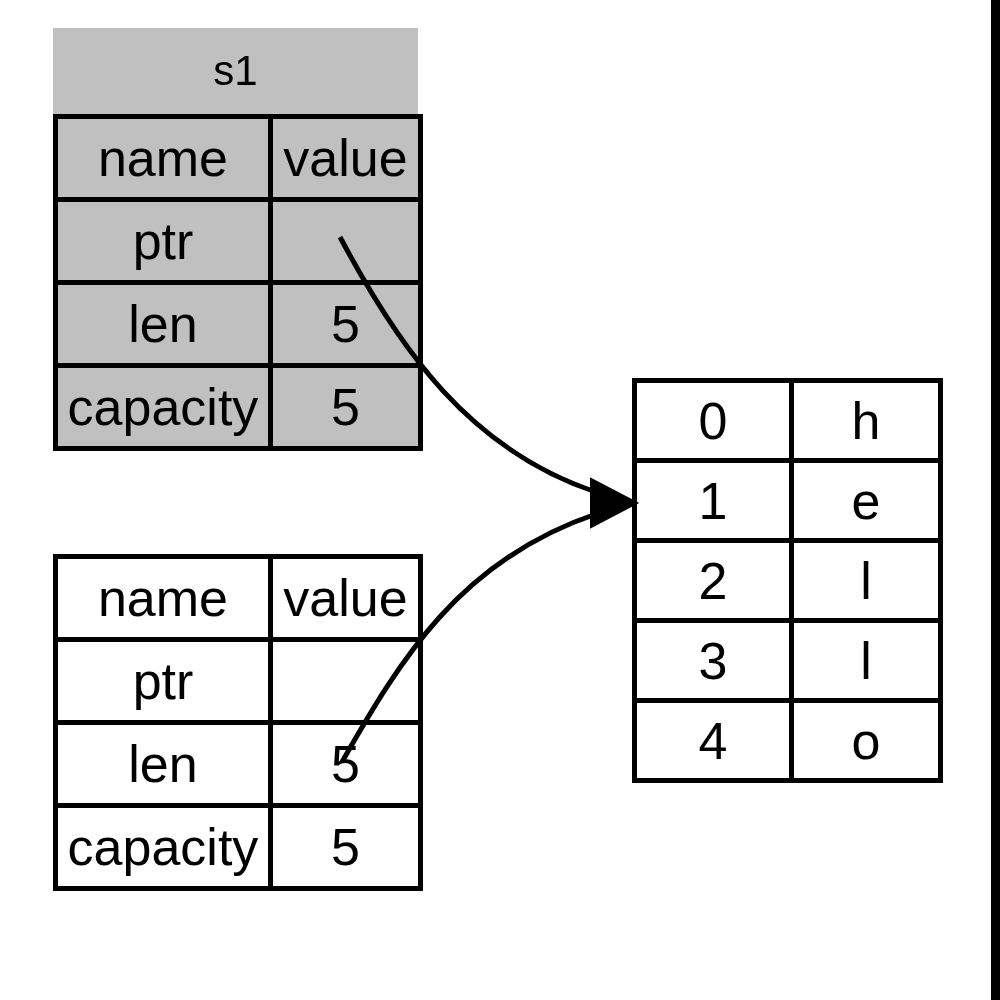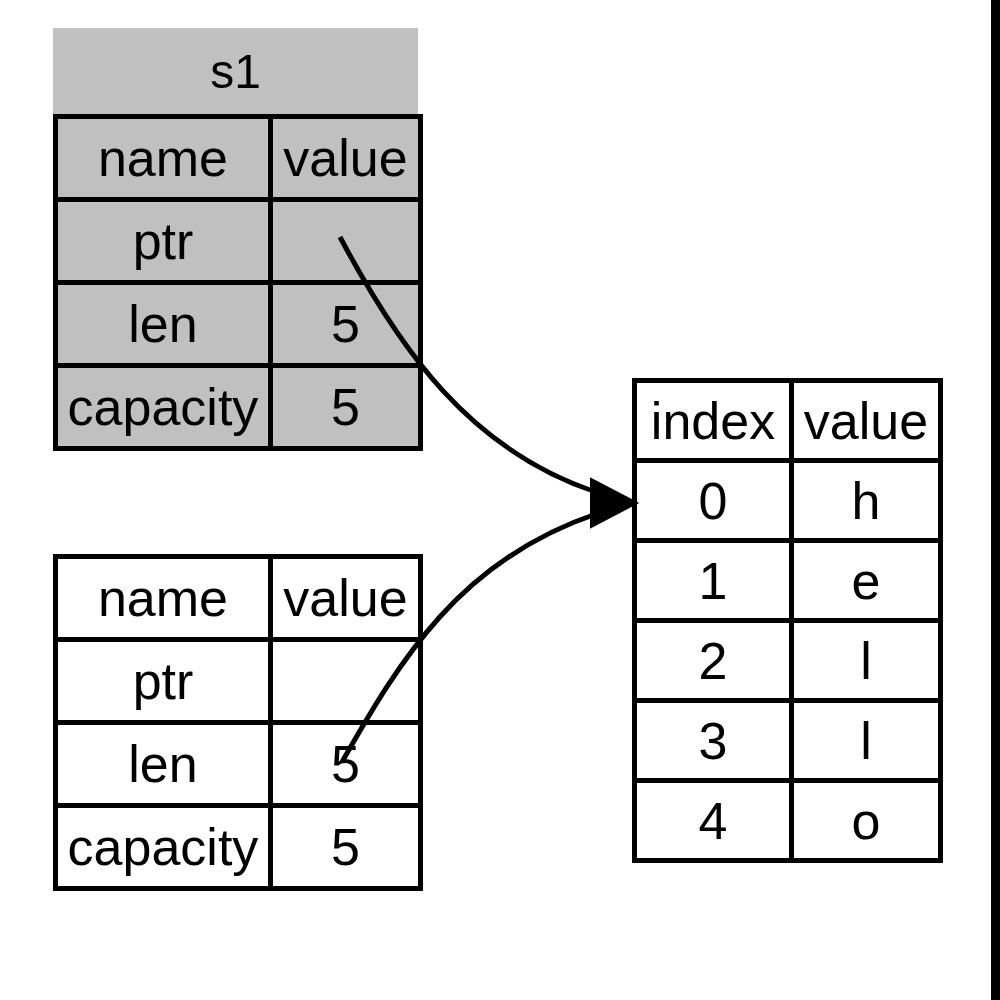--- a/index.html
+++ b/index.html
@@ -12,21 +12,21 @@
     overflow: hidden;
     font-family: "Liberation Sans", sans-serif;
     color: #000000;
   }
   .struct-block { position: absolute; }
   .block-title {
     height: 86px;
     display: flex;
     align-items: center;
     justify-content: center;
-    font-size: 48px;
+    font-size: 42px;
   }
   table { border-collapse: collapse; table-layout: fixed; }
   td {
     border: 5px solid #000000;
     text-align: center;
     vertical-align: middle;
     font-size: 52px;
     padding: 0;
     white-space: nowrap;
     overflow: visible;
@@ -105,24 +105,20 @@
           <td class="col-value">5</td>
         </tr>
       </tbody>
     </table>
   </div>
 
   <div class="heap-block">
     <table class="heap-table">
       <tbody>
         <tr>
-          <td class="col-index">index</td>
-          <td class="col-value">value</td>
-        </tr>
-        <tr>
           <td class="col-index">0</td>
           <td class="col-value">h</td>
         </tr>
         <tr>
           <td class="col-index">1</td>
           <td class="col-value">e</td>
         </tr>
         <tr>
           <td class="col-index">2</td>
           <td class="col-value">l</td>

